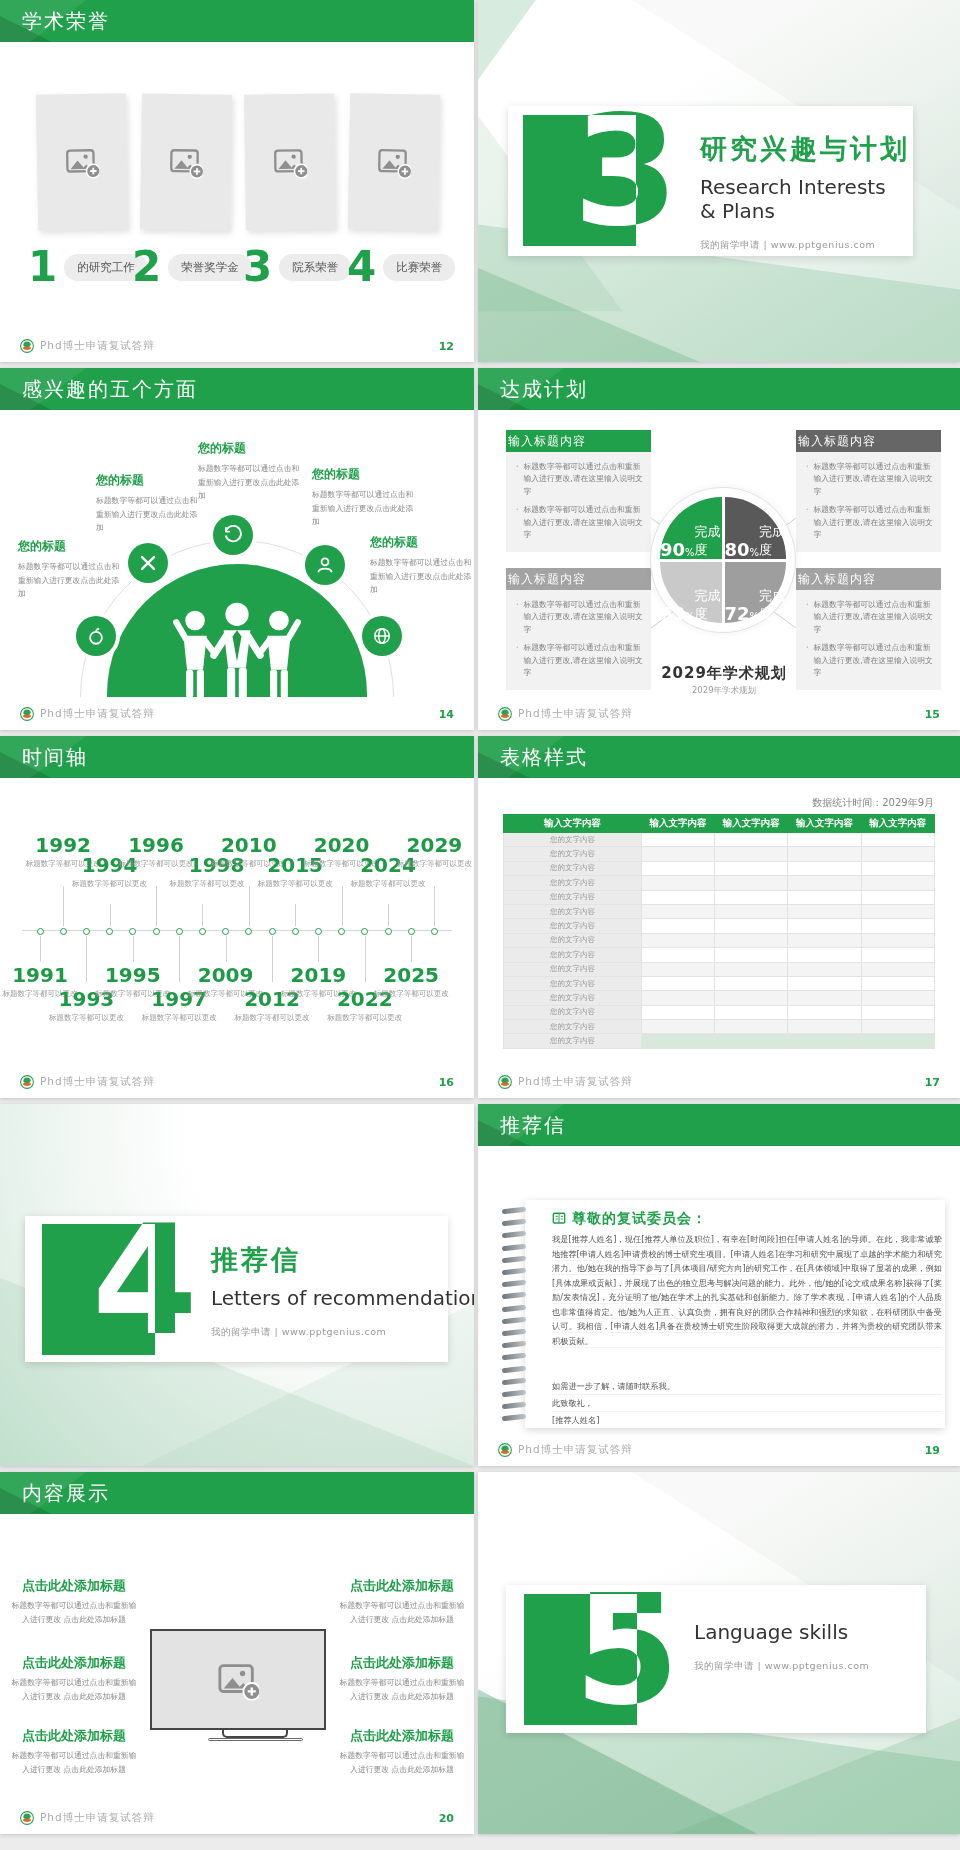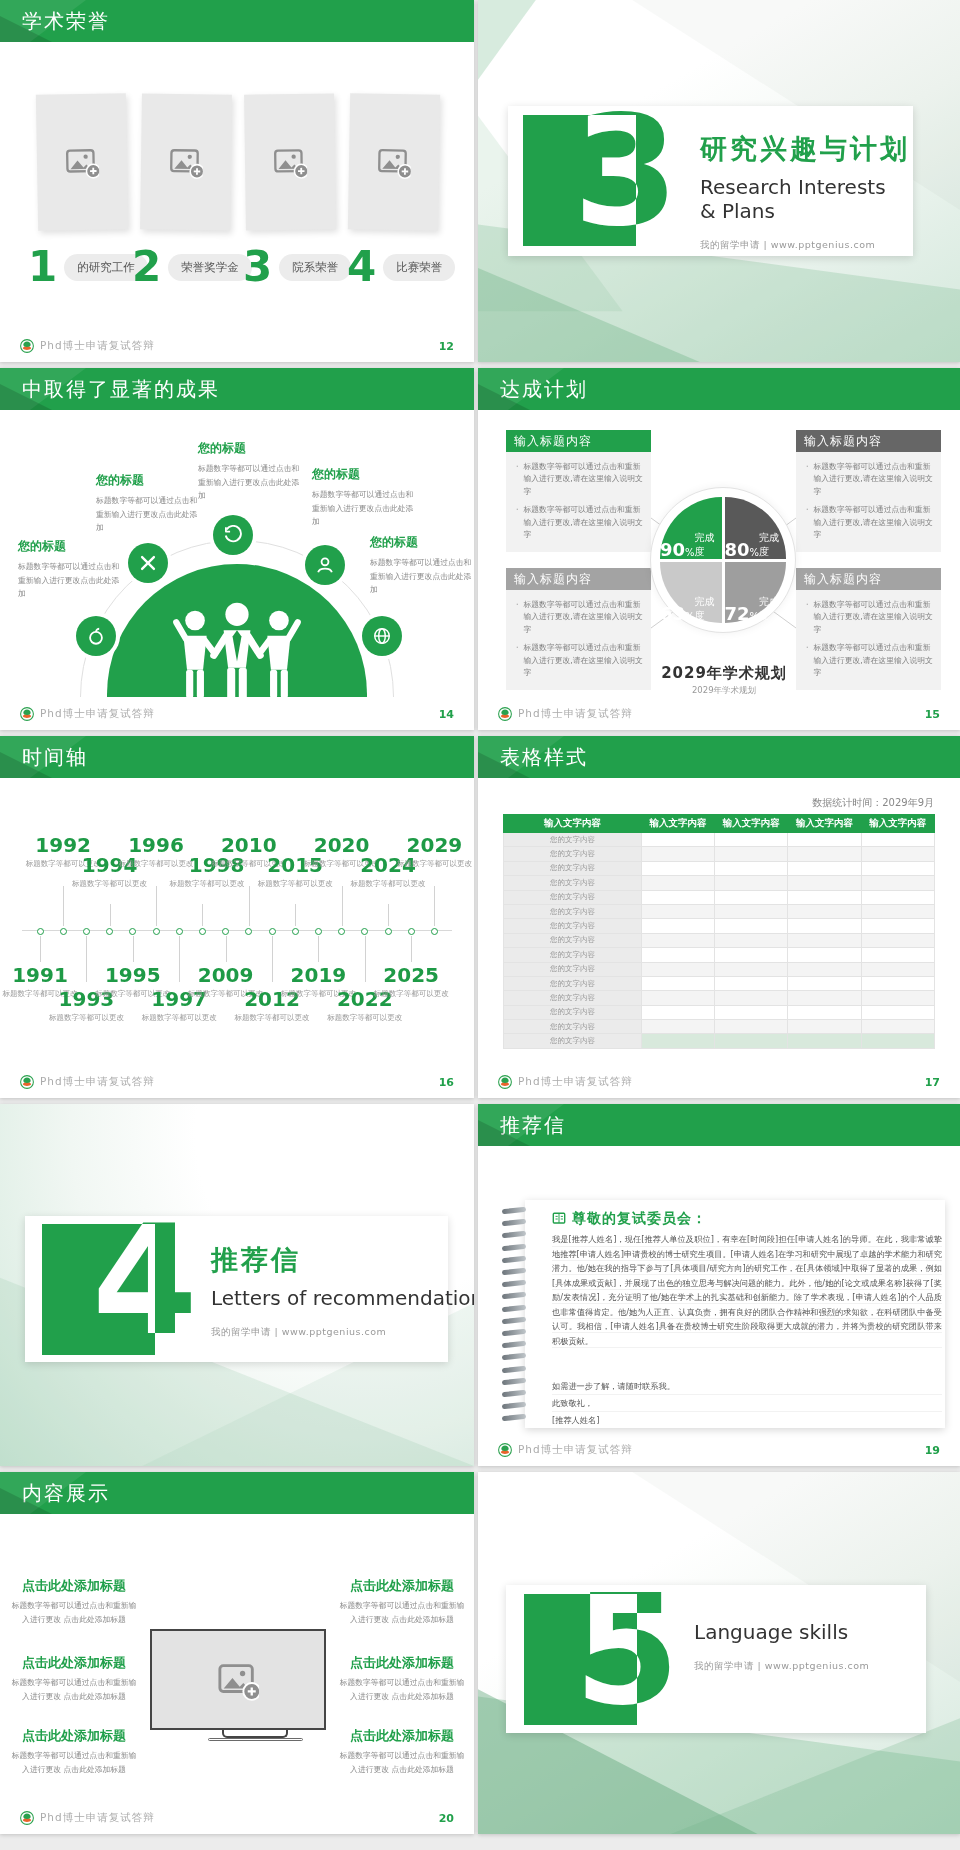--- a/index.html
+++ b/index.html
@@ -46,35 +46,35 @@
   
   .ablk{position:absolute;width:104px;}
   .ablk .at{color:var(--green);font-weight:bold;font-size:12px;margin-bottom:5px;}
   .ablk .ab{color:#8a8a8a;font-size:7.8px;line-height:1.75;}
   .halfarc{position:absolute;left:80px;top:172px;width:314px;height:157px;overflow:hidden;}
   .halfarc .c{width:314px;height:314px;border-radius:50%;border:1px solid #E0E0E0;}
   .semic{position:absolute;left:107px;top:196px;width:260px;height:133px;border-radius:130px 130px 0 0;background:var(--green);}
   .mini{position:absolute;width:40px;height:40px;border-radius:50%;background:var(--green);display:flex;align-items:center;justify-content:center;box-shadow:0 0 0 4px #fff;}
   
   .pbox{position:absolute;width:145px;}
-  .pbox .ph{height:22px;line-height:22px;color:#fff;font-size:12px;padding-left:8px;letter-spacing:1px;}
+  .pbox .ph{height:22px;line-height:22px;color:#fff;font-size:12px;padding-left:2px;letter-spacing:1px;}
   .pbox .pb{background:#F2F2F2;padding:9px 8px 10px 8px;font-size:7.8px;color:#828282;line-height:1.6;}
   .pbox .pb .li{display:flex;margin-bottom:6px;}
   .pbox .pb .li:last-child{margin-bottom:0;}
   .pbox .pb .dot{margin:0 5px 0 2px;}
   .pring{position:absolute;left:172px;top:119px;width:146px;height:146px;border-radius:50%;background:#fff;border:1px solid #E3E3E3;box-shadow:0 0 8px rgba(0,0,0,.06);}
   .pquad{position:absolute;left:182px;top:129px;width:126px;height:126px;display:grid;grid-template-columns:1fr 1fr;grid-template-rows:1fr 1fr;gap:3px;}
   .pquad>div{display:flex;flex-direction:row;align-items:flex-end;justify-content:center;color:#fff;}
   .pquad .q1{border-radius:100% 0 0 0;background:var(--green);}
   .pquad .q2{border-radius:0 100% 0 0;background:var(--q-dark);}
   .pquad .q3{border-radius:0 0 0 100%;background:var(--q-light);}
   .pquad .q4{border-radius:0 0 100% 0;background:var(--q-mid);}
   .pquad .pc{font-size:18px;font-weight:bold;line-height:1;}
   .pquad .pc small{font-size:10px;font-weight:normal;}
-  .pquad .pl{font-size:10px;margin-top:2px;}
+  .pquad .pl{font-size:13px;margin-top:2px;}
   .pcap{position:absolute;left:146px;top:296px;width:200px;text-align:center;font-size:15px;font-weight:bold;color:#333;letter-spacing:1px;}
   .pcap2{position:absolute;left:146px;top:317px;width:200px;text-align:center;font-size:8.5px;color:#9a9a9a;}
   
   .tl-axis{position:absolute;left:22px;right:22px;top:194px;height:1px;background:#D8D8D8;}
   .tl-dot{position:absolute;width:7px;height:7px;border:1.6px solid var(--green);border-radius:50%;background:#fff;}
   .tl-stem{position:absolute;width:1px;background:#D2D2D2;}
   .tl-lab{position:absolute;width:84px;text-align:center;}
   .tl-lab .y{font-size:20px;font-weight:bold;color:#1E9A46;line-height:1.1;}
   .tl-lab .n{font-size:7.5px;color:#9a9a9a;line-height:1.5;margin-top:2px;}
   
@@ -184,21 +184,21 @@
     </div>
     <div class="divtxt" style="left:192px;top:25px;width:210px">
       <div class="zh">研究兴趣与计划</div>
       <div class="en" style="width:200px">Research Interests &amp; Plans</div>
       <div class="cap">我的留学申请 | www.pptgenius.com</div>
     </div>
   </div>
 </div>
 
 <div class="slide" id="s-aspects" style="left:0;top:368px">
-  <div class="bar"><span>中取得了显著的成果</span></div>
+  <div class="bar"><span>感兴趣的五个方面</span></div>
   <div class="ablk" style="left:198px;top:72px">
       <div class="at">您的标题</div>
       <div class="ab">标题数字等都可以通过点击和重新输入进行更改点击此处添加</div>
     </div>
   <div class="ablk" style="left:96px;top:104px">
       <div class="at">您的标题</div>
       <div class="ab">标题数字等都可以通过点击和重新输入进行更改点击此处添加</div>
     </div>
   <div class="ablk" style="left:312px;top:98px">
       <div class="at">您的标题</div>

